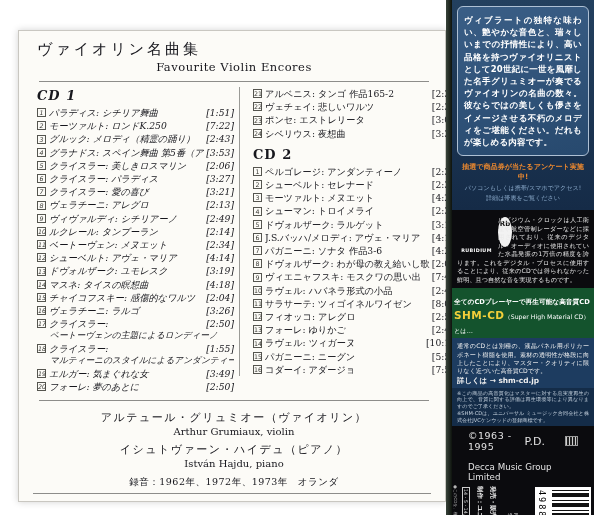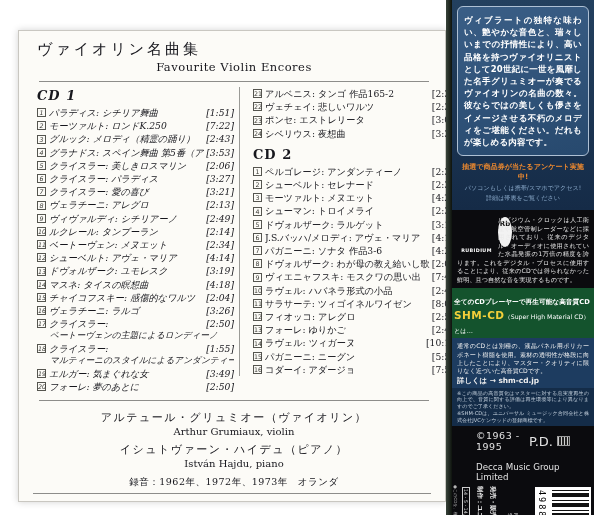--- a/index.html
+++ b/index.html
@@ -57,24 +57,24 @@
   .redbanner{background:#14532d;text-align:left;padding:10px 2px 2px;}
   .red1{font-size:6.7px;font-weight:bold;}
   .red2{margin-top:1px;line-height:11px;}
   .shmlabel{color:#f2cf3a;font-size:10.5px;font-weight:bold;letter-spacing:.5px;}
   .shmrest{font-size:6.2px;}
   .shm{background:#1d3c60;padding:4px 5px 2px;font-size:6.1px;line-height:8.3px;
        color:#f0f0f0;text-align:justify;}
   .shmlink{font-size:7.4px;font-weight:bold;margin-top:2px;}
   .notes{background:#142c48;padding:2px 5px 3px;font-size:5.1px;line-height:6.7px;
          color:#c9d5e1;text-align:justify;}
-  .copyright{background:#0b0b0e;padding:4px 24px 1px;color:#e2e2e2;}
+  .copyright{background:#0b0b0e;padding:4px 16px 1px;color:#e2e2e2;}
   .cop-row{display:flex;justify-content:space-between;align-items:center;}
   .cop-year{font-size:9.5px;letter-spacing:.5px;}
-  .cop-pd{font-size:13px;display:flex;align-items:center;gap:4px;}
+  .cop-pd{font-size:11px;display:flex;align-items:center;gap:20px;}
   .pd-logo{display:inline-block;width:11px;height:8px;border:1px solid #9a9a9a;
            background:repeating-linear-gradient(to right,#cfcfcf 0 1px,#222 1px 3px);}
   .cop-co{font-size:8.7px;margin-top:10px;}
   .obi-bottom{position:relative;background:#0b0b0e;height:143px;}
   .vtext{position:absolute;writing-mode:vertical-rl;text-orientation:sideways;
          white-space:nowrap;color:#e8e8e8;}
   .vnotice{left:1px;top:2px;font-size:4.2px;color:#b5b5b5;height:138px;overflow:hidden;}
   .vdatebox{left:10px;top:4px;border:1px solid #cfcfcf;padding:1px 0;font-size:4.8px;
             color:#e0e0e0;height:78px;overflow:hidden;}
   .vcredit1{left:23px;top:3px;font-size:6.4px;font-weight:bold;height:138px;overflow:hidden;}

